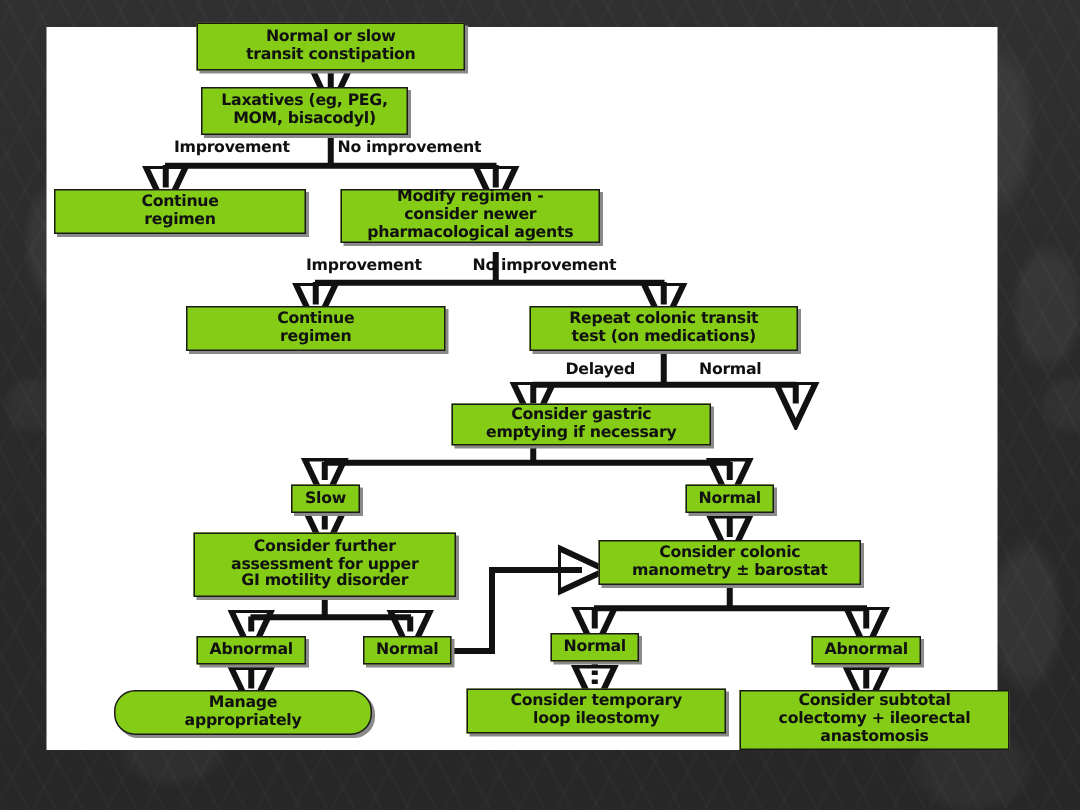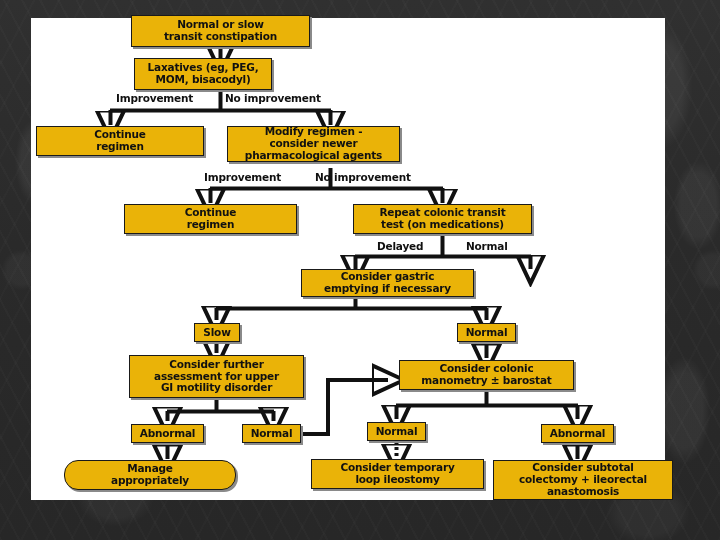--- a/index.html
+++ b/index.html
@@ -38,21 +38,21 @@
 
   
   #slide{
     position:absolute;left:31px;top:18px;width:634px;height:482px;
     background:#ffffff;
   }
   #canvas{position:absolute;left:0;top:0;width:720px;height:540px;}
 
   .box{
     position:absolute;
-    background:#eab308;
+    background:#84cc16;
     border:1px solid #1a1a1a;
     box-shadow:2px 2px 0 0 #8a8a8a;
     box-sizing:border-box;
     display:flex;align-items:center;justify-content:center;
     text-align:center;
     font-weight:bold;
     color:#111111;
     letter-spacing:-.2px;
     line-height:1.12;
     padding:1px 2px;
@@ -219,21 +219,21 @@
   </div>
 
   <div class="box small" style="left:367px;top:422px;width:59px;height:19px;">
     <span>Normal</span>
   </div>
 
   <div class="box small" style="left:541px;top:424px;width:73px;height:19px;">
     <span>Abnormal</span>
   </div>
 
-  <div class="box big" style="left:64px;top:460px;width:172px;height:30px;border-radius:14px;">
+  <div class="box big" style="left:76px;top:460px;width:172px;height:30px;border-radius:14px;">
     <div>
       <span>Manage</span><br>
       <span>appropriately</span>
     </div>
   </div>
 
   <div class="box big" style="left:311px;top:459px;width:173px;height:30px;">
     <div>
       <span>Consider temporary</span><br>
       <span>loop ileostomy</span>

